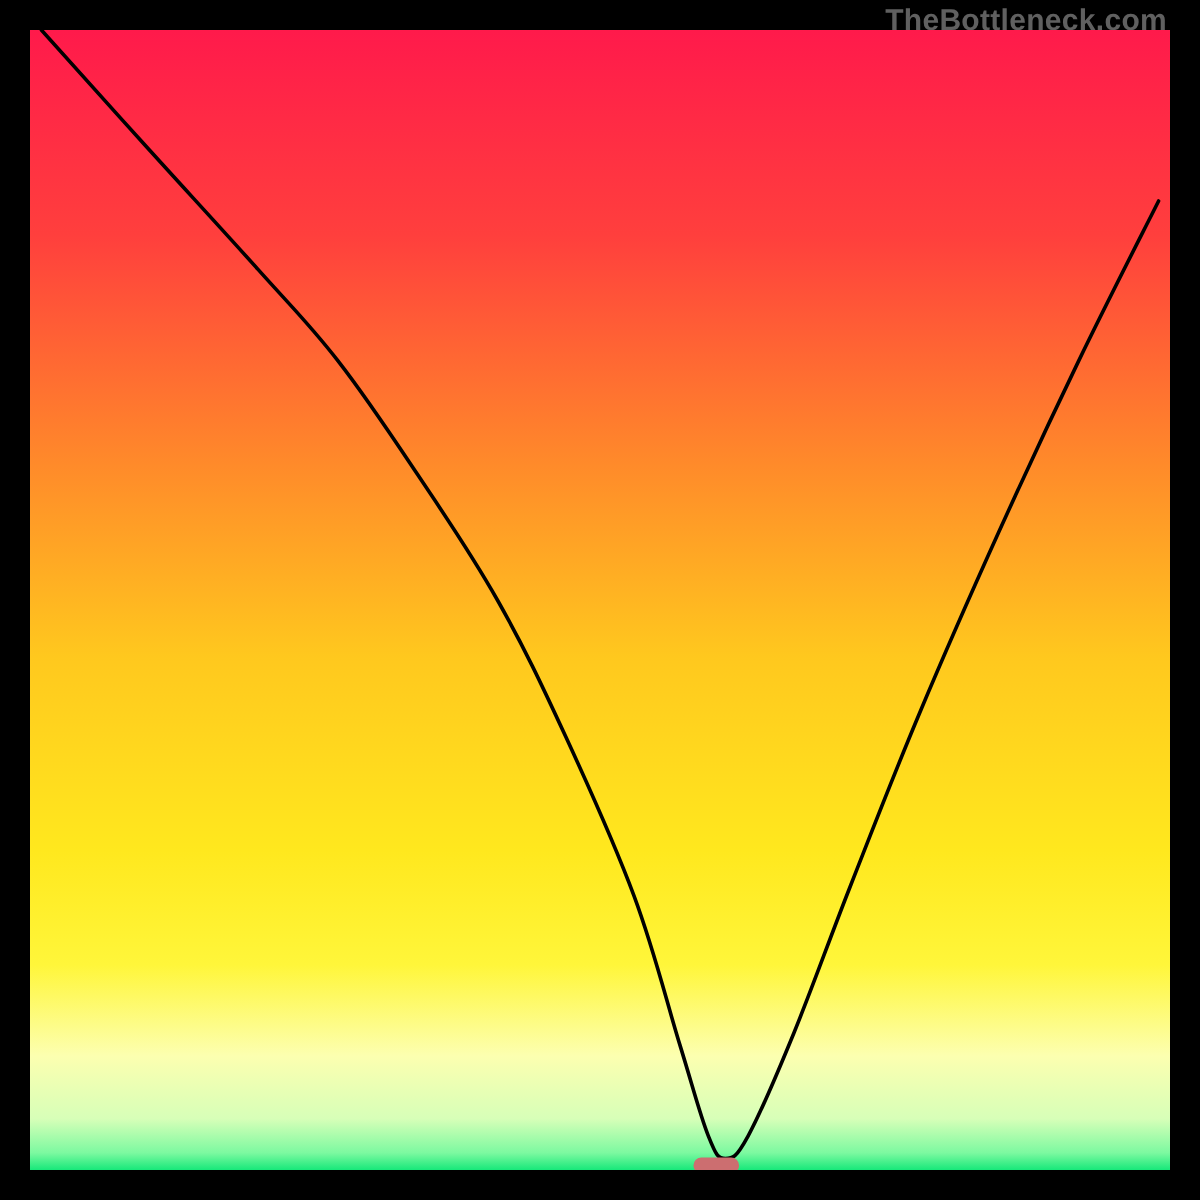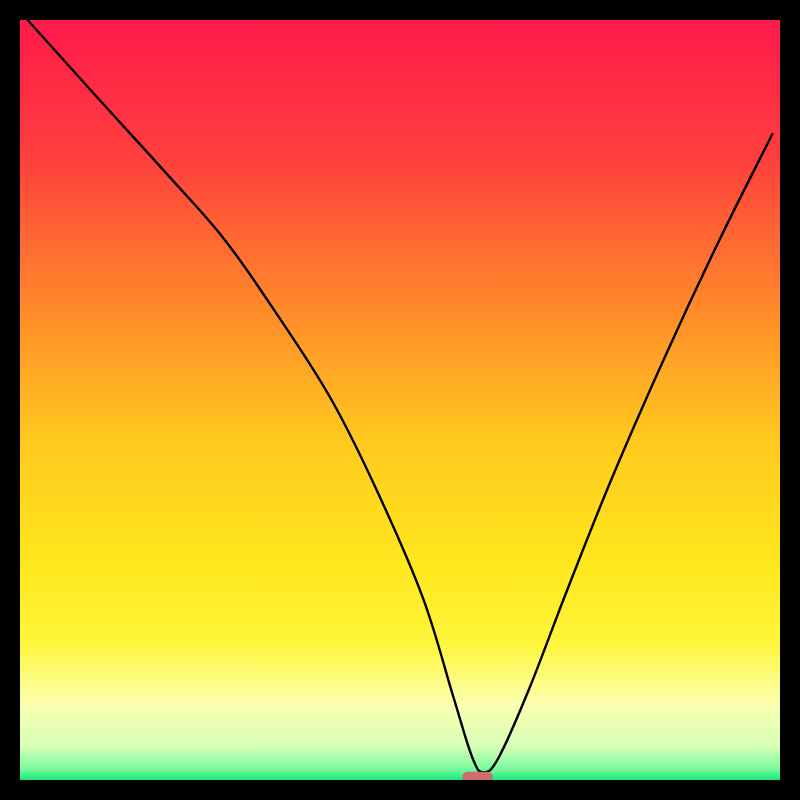--- a/index.html
+++ b/index.html
@@ -34,20 +34,21 @@
     color: #606060;
     letter-spacing: 0.2px;
   }
   svg { display: block; }
 </style>
 </head>
 <body>
 
 <div class="canvas">
 
+  <div class="watermark">TheBottleneck.com</div>
 
   <div class="plot-area">
     <svg id="plot-svg" width="760" height="760" viewBox="0 0 760 760">
       <defs>
         <linearGradient id="bg-grad" x1="0" y1="0" x2="0" y2="1">
             <stop offset="0%" stop-color="#ff1a4b"></stop>
             <stop offset="18%" stop-color="#ff3f3d"></stop>
             <stop offset="38%" stop-color="#ff8a2a"></stop>
             <stop offset="55.00000000000001%" stop-color="#ffc81e"></stop>
             <stop offset="72%" stop-color="#ffe81e"></stop>

